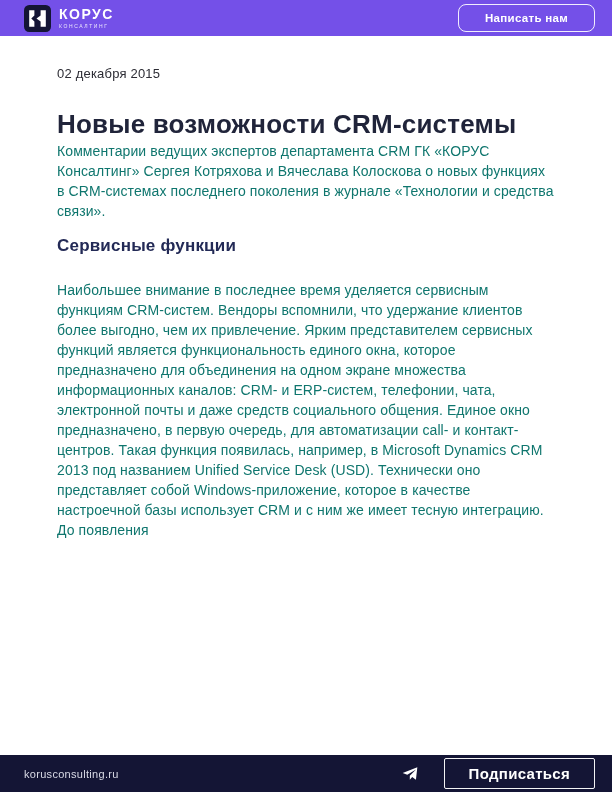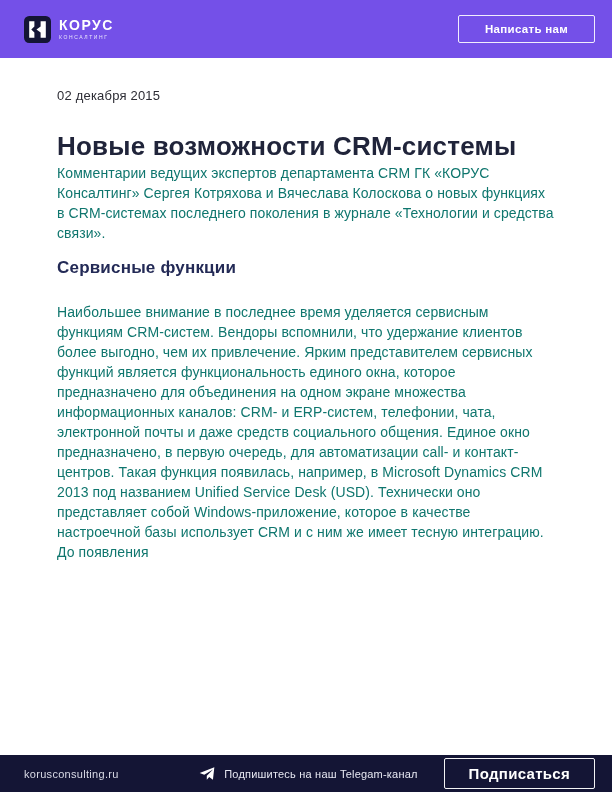--- a/index.html
+++ b/index.html
@@ -7,21 +7,21 @@
   body {
     font-family: "Liberation Sans", sans-serif;
     background: #ffffff;
     position: relative;
     overflow: hidden;
     color: #3f4460;
   }
 
   
   .header {
-    height: 58px;
+    height: 36px;
     background: #7450e8;
     display: flex;
     align-items: center;
     padding: 0 17px 0 24px;
   }
   .logo {
     display: flex;
     align-items: center;
     gap: 8px;
   }
@@ -38,21 +38,21 @@
     color: #ffffff;
     font-size: 5px;
     letter-spacing: 1.6px;
     opacity: .85;
     margin-top: 2px;
   }
   .header-spacer { flex: 1; }
   .contact-btn {
     background: transparent;
     border: 1px solid rgba(255,255,255,.9);
-    border-radius: 2px;
+    border-radius: 8px;
     color: #ffffff;
     font-family: "Liberation Sans", sans-serif;
     font-size: 11.5px;
     font-weight: bold;
     letter-spacing: .3px;
     padding: 7px 26px;
     cursor: pointer;
   }
 
   
@@ -152,17 +152,16 @@
   <p class="para">Наибольшее внимание в последнее время уделяется сервисным функциям CRM-систем. Вендоры вспомнили, что удержание клиентов более выгодно, чем их привлечение. Ярким представителем сервисных функций является функциональность единого окна, которое предназначено для объединения на одном экране множества информационных каналов: CRM- и ERP-систем, телефонии, чата, электронной почты и даже средств социального общения. Единое окно предназначено, в первую очередь, для автоматизации call- и контакт-центров. Такая функция появилась, например, в Microsoft Dynamics CRM 2013 под названием Unified Service Desk (USD). Технически оно представляет собой Windows-приложение, которое в качестве настроечной базы использует CRM и с ним же имеет тесную интеграцию. До появления</p>
 </div>
 
 <div class="footer">
   <a class="site-link">korusconsulting.ru</a>
 
   <div class="tg-group">
     <svg class="tg-icon" viewBox="0 0 24 24" xmlns="http://www.w3.org/2000/svg">
       <path d="M23 2L1 10.6l6.9 2.6L21 5.4l-9.3 9.2v6.2l3.6-4.3 5.6 4.1z" fill="#ffffff"></path>
     </svg>
-    <span class="tg-text">Подпишитесь на наш Telegam-канал</span>
   </div>
 
   <button class="subscribe-btn">Подписаться</button>
 </div>
 
 </body></html>

